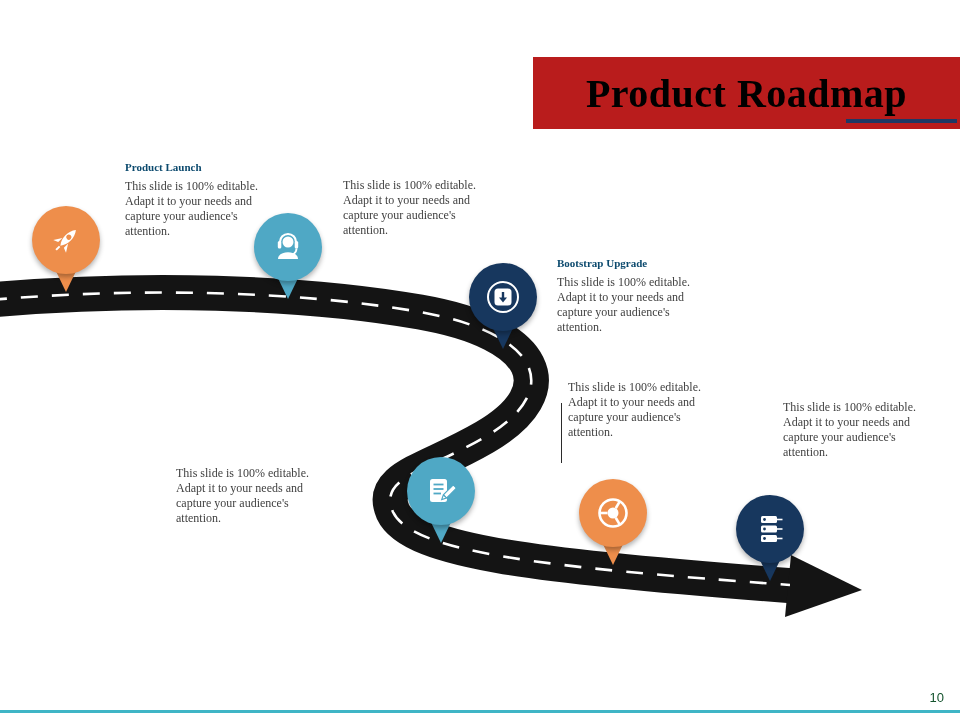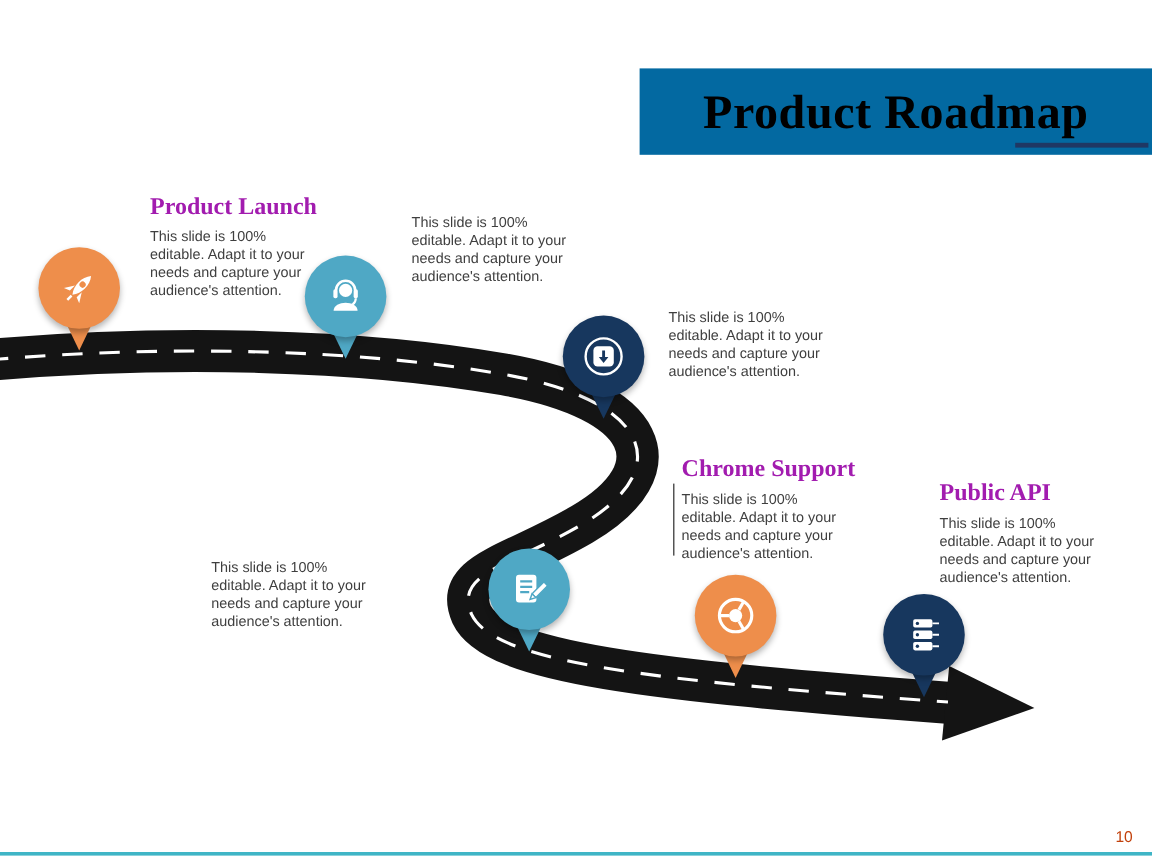--- a/index.html
+++ b/index.html
@@ -4,21 +4,21 @@
 <style>
   html,body { margin:0; padding:0; background:#ffffff; }
   .slide {
     position:relative; width:960px; height:720px; background:#ffffff;
     overflow:hidden; font-family:"Liberation Sans", sans-serif;
   }
 
   
   .title-banner {
     position:absolute; left:533px; top:57px; width:427px; height:72px;
-    background:#0369a1; display:flex; align-items:center; justify-content:center;
+    background:#b91c1c; display:flex; align-items:center; justify-content:center;
   }
   .title-banner .title-text {
     font-family:"Liberation Serif", serif; font-weight:bold;
     font-size:40px; color:#000000; letter-spacing:0.5px;
   }
   .title-underline {
     position:absolute; left:846px; top:119px; width:111px; height:4px; background:#1F3864;
   }
 
   
@@ -40,31 +40,31 @@
     position:relative; z-index:1;
   }
   .pin-orange { color:#EE8E4B; }
   .pin-teal   { color:#4FA8C5; }
   .pin-navy   { color:#17375E; }
 
   
   .milestone-text { position:absolute; width:150px; z-index:4; }
   .milestone-title {
     font-family:"Liberation Serif", serif; font-weight:bold;
-    font-size:20px; color:#a21caf; white-space:nowrap; margin-bottom:6px;
+    font-size:11px; color:#0c4a6e; white-space:nowrap; margin-bottom:6px;
   }
   .milestone-desc {
-    font-size:12px; line-height:1.25; color:#3f3f3f; width:137px;
+    font-size:12px; line-height:1.25; color:#3f3f3f; width:137px;font-family:Liberation Serif, serif;
   }
 
   .divider-vline { position:absolute; width:1px; background:#2b2b2b; z-index:4; }
 
   
   .bottom-bar { position:absolute; left:0; top:710px; width:960px; height:3px; background:#3FB5C6; }
-  .page-number { position:absolute; right:16px; top:690px; font-size:13px; color:#c2410c; }
+  .page-number { position:absolute; right:16px; top:690px; font-size:13px; color:#14532d; }
 </style>
 </head>
 <body>
 
 <div class="slide">
 
   <div class="title-banner">
     <span class="title-text">Product Roadmap</span>
   </div>
   <div class="title-underline"></div>
@@ -173,34 +173,33 @@
   <div class="milestone-text" style="left:125px; top:161px;">
     <div class="milestone-title">Product Launch</div>
     <div class="milestone-desc">This slide is 100% editable. Adapt it to your needs and capture your audience's attention.</div>
   </div>
 
   <div class="milestone-text" style="left:343px; top:178px;">
     <div class="milestone-desc">This slide is 100% editable. Adapt it to your needs and capture your audience's attention.</div>
   </div>
 
   <div class="milestone-text" style="left:557px; top:257px;">
+    <div class="milestone-title">Bootstrap Upgrade</div>
     <div class="milestone-desc">This slide is 100% editable. Adapt it to your needs and capture your audience's attention.</div>
   </div>
 
   <div class="milestone-text" style="left:176px; top:466px;">
     <div class="milestone-desc">This slide is 100% editable. Adapt it to your needs and capture your audience's attention.</div>
   </div>
 
   <div class="divider-vline" style="left:561px; top:403px; height:60px;"></div>
   <div class="milestone-text" style="left:568px; top:380px;">
-    <div class="milestone-title">Chrome Support</div>
     <div class="milestone-desc">This slide is 100% editable. Adapt it to your needs and capture your audience's attention.</div>
   </div>
 
   <div class="milestone-text" style="left:783px; top:400px;">
-    <div class="milestone-title">Public API</div>
     <div class="milestone-desc">This slide is 100% editable. Adapt it to your needs and capture your audience's attention.</div>
   </div>
 
   <div class="page-number">10</div>
   <div class="bottom-bar"></div>
 
 </div>
 
 </body></html>

